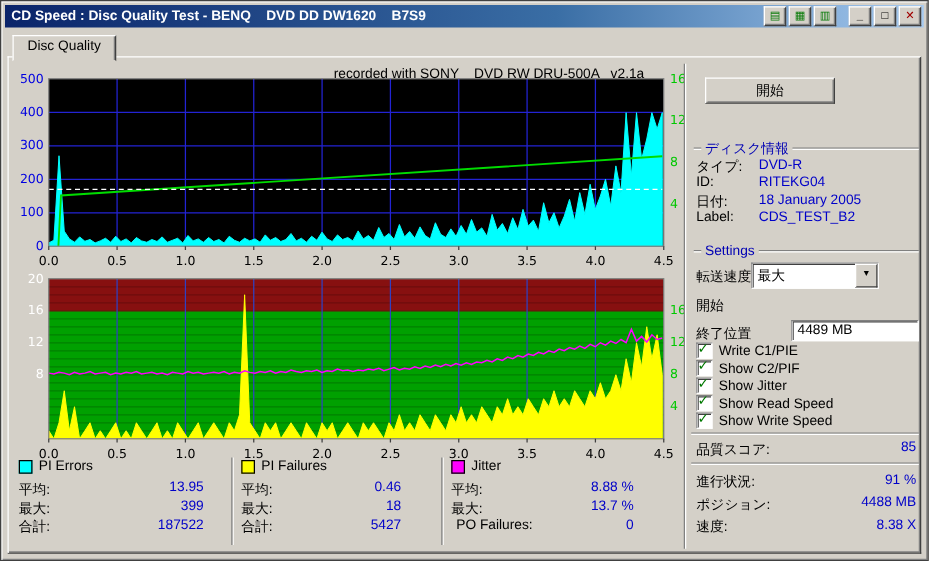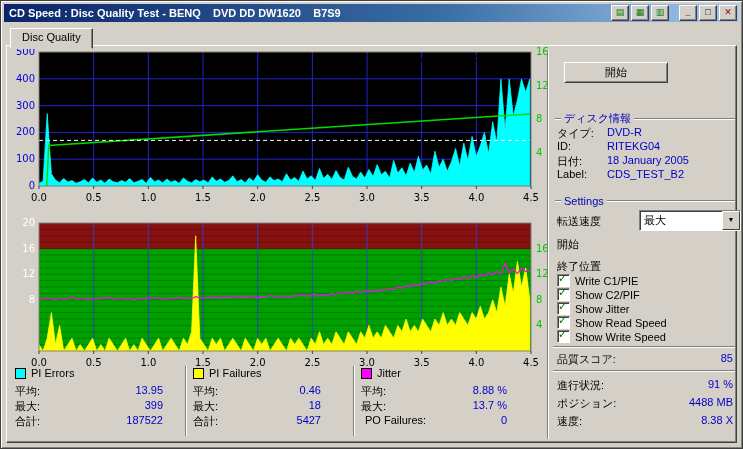--- a/index.html
+++ b/index.html
@@ -65,21 +65,21 @@
       <div class="tb-btn"><span class="g">□</span></div>
       <div class="tb-btn close"><span class="g">✕</span></div>
     </div>
   </div>
 
   <div class="tabpage"></div>
   <div class="tab"><span>Disc Quality</span></div>
 
   <div class="recorded">recorded with SONY    DVD RW DRU-500A   v2.1a</div>
 
-  <div class="chartbox" style="left:10px;top:41px;">
+  <div class="chartbox" style="left:10px;top:52px;">
     <svg id="svg-top" width="540" height="162">
         <rect x="28" y="10" width="492" height="134" fill="#000000"></rect>
         <line x1="28" x2="520" y1="117.2" y2="117.2" stroke="#2323d4" stroke-width="1"></line>
         <line x1="28" x2="520" y1="90.39999999999999" y2="90.39999999999999" stroke="#2323d4" stroke-width="1"></line>
         <line x1="28" x2="520" y1="63.6" y2="63.6" stroke="#2323d4" stroke-width="1"></line>
         <line x1="28" x2="520" y1="36.8" y2="36.8" stroke="#2323d4" stroke-width="1"></line>
         <line x1="82.66666666666666" x2="82.66666666666666" y1="10" y2="144" stroke="#2323d4" stroke-width="1"></line>
         <line x1="137.33333333333331" x2="137.33333333333331" y1="10" y2="144" stroke="#2323d4" stroke-width="1"></line>
         <line x1="192" x2="192" y1="10" y2="144" stroke="#2323d4" stroke-width="1"></line>
         <line x1="246.66666666666666" x2="246.66666666666666" y1="10" y2="144" stroke="#2323d4" stroke-width="1"></line>
@@ -205,28 +205,29 @@
   <span class="lbl" style="left:556px;top:153px;">日付:</span>
   <span class="val" style="left:606px;top:153px;">18 January 2005</span>
   <span class="lbl" style="left:556px;top:167px;">Label:</span>
   <span class="val" style="left:606px;top:167px;">CDS_TEST_B2</span>
 
   <div class="section-header" style="left:554px;top:194px;width:180px;">
       <span>Settings</span>
     </div>
 
   <span class="lbl" style="left:556px;top:213px;">転送速度</span>
-  <div class="combo" style="left:638px;top:209px;width:100px;height:19px;">
+  <div class="combo" style="left:600px;top:209px;width:100px;height:19px;">
     <span class="ctext">最大</span>
     <span class="carrow">▼</span>
   </div>
 
   <span class="lbl" style="left:556px;top:236px;">開始</span>
 
   <span class="lbl" style="left:556px;top:258px;">終了位置</span>
+  <div class="field" style="left:632px;top:255px;width:92px;height:13px;">4489 MB</div>
 
   <div class="cb-row" style="left:556px;top:273px;">
     <span class="cb-box"></span>
     <span>Write C1/PIE</span>
   </div>
   <div class="cb-row" style="left:556px;top:287px;">
     <span class="cb-box"></span>
     <span>Show C2/PIF</span>
   </div>
   <div class="cb-row" style="left:556px;top:301px;">

